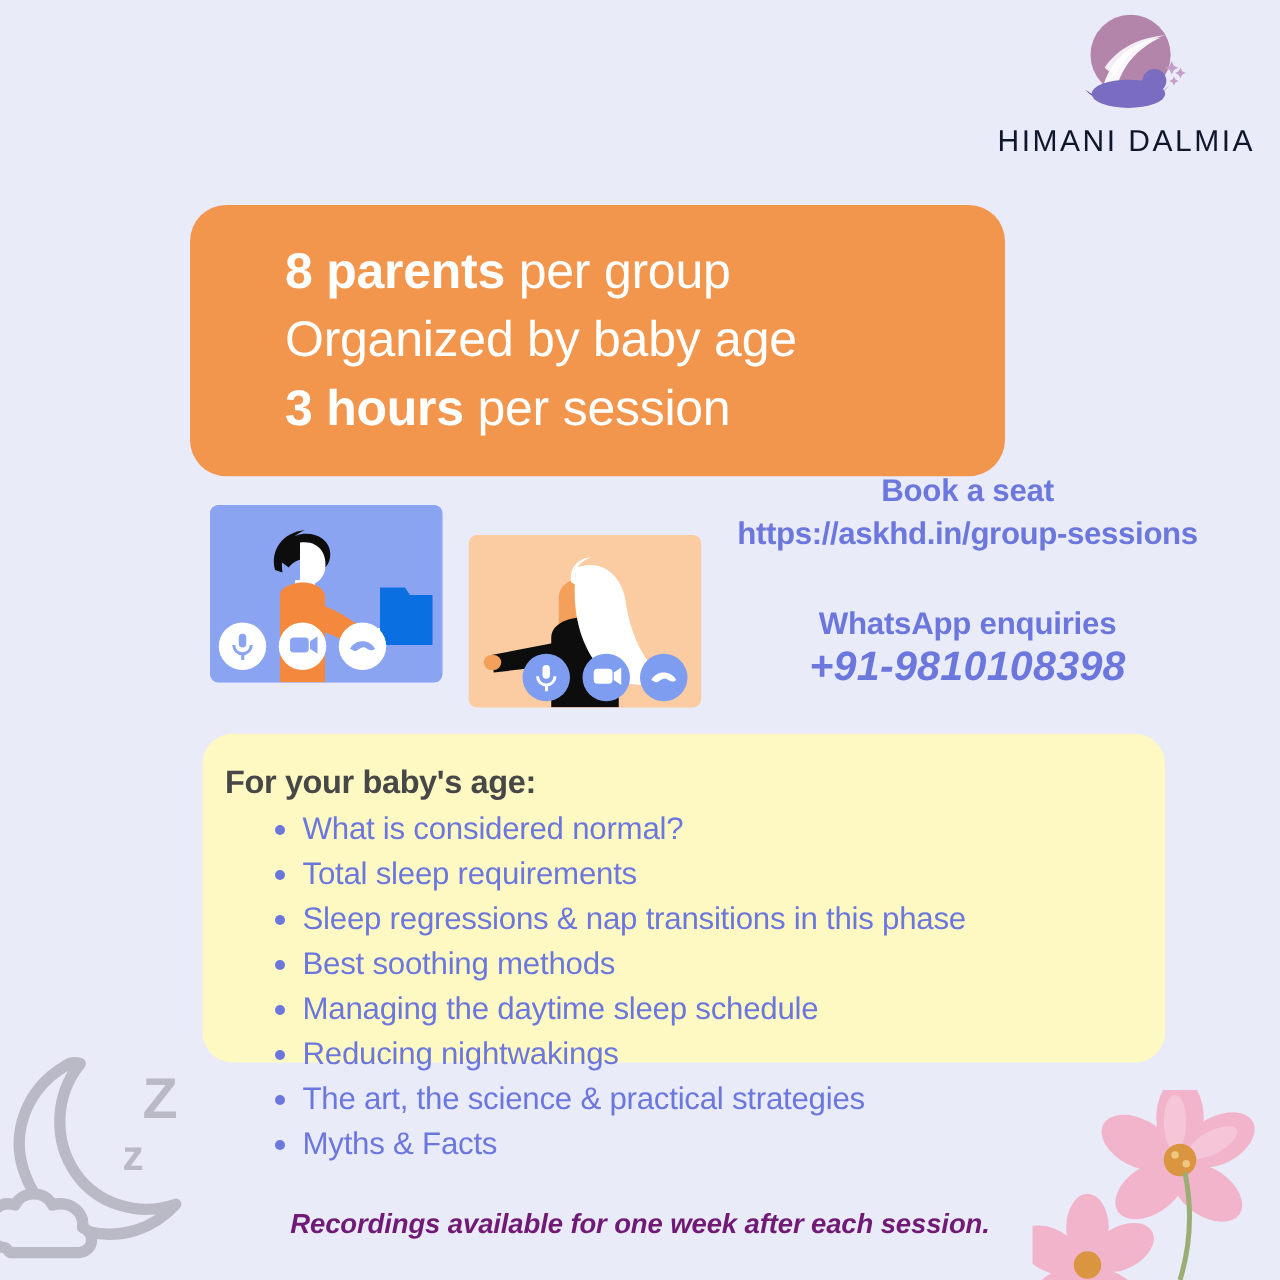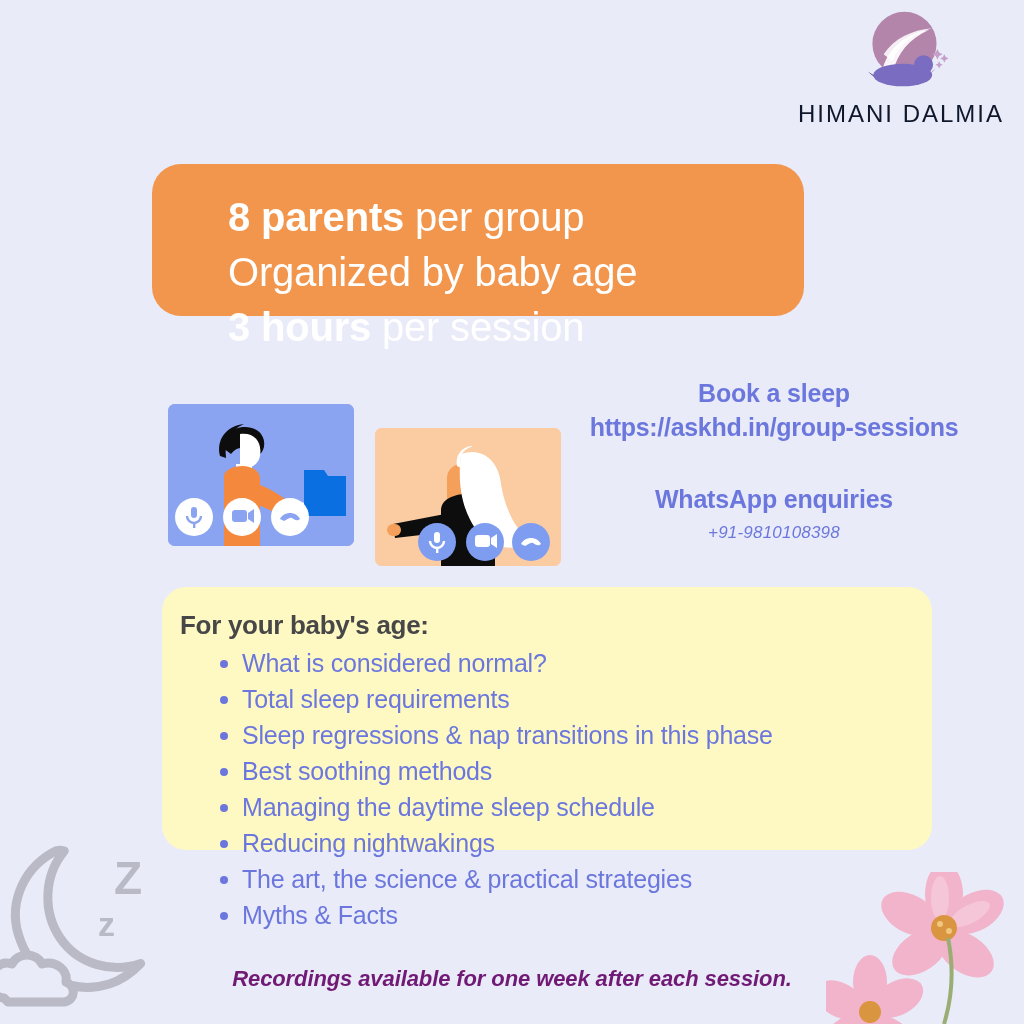--- a/index.html
+++ b/index.html
@@ -16,42 +16,42 @@
   .brand{position:absolute;left:790px;top:4px;width:222px;height:128px;text-align:center;}
   .brand-mark{width:104px;height:104px;margin:0 auto;display:block;}
   .brand-name{
     font-family:Liberation Sans, sans-serif;
     font-size:24px;letter-spacing:2.0px;
     color:#0f172a;margin-top:-8px;white-space:nowrap;
   }
 
   
   .banner{
-    position:absolute;left:152px;top:164px;width:652px;height:152px;
+    position:absolute;left:152px;top:164px;width:652px;height:217px;
     background:#f2964e;border-radius:29px;
     box-sizing:border-box;padding:26px 0 0 76px;
   }
   .banner-line{
     color:#ffffff;font-size:40px;line-height:55px;
     font-weight:400;letter-spacing:-0.2px;white-space:nowrap;
   }
   .banner-line b{font-weight:700;}
 
   
   .thumb{position:absolute;border-radius:7px;overflow:hidden;}
   .thumb-a{left:168px;top:404px;width:186px;height:142px;background:#8ba4f2;}
   .thumb-b{left:375px;top:428px;width:186px;height:138px;background:#fbcba1;}
   .thumb svg{display:block;width:100%;height:100%;}
 
   
   .booking{position:absolute;left:548px;top:376px;width:452px;text-align:center;color:#6b77dd;}
   .book-head{font-size:25px;font-weight:700;line-height:34px;letter-spacing:-0.2px;}
   .book-url{font-size:25px;font-weight:700;line-height:34px;letter-spacing:-0.3px;}
   .wa-head{font-size:25px;font-weight:700;line-height:34px;margin-top:38px;letter-spacing:-0.2px;}
-  .wa-num{font-size:17px;font-weight:400;font-style:italic;line-height:34px;letter-spacing:0.2px;}
+  .wa-num{font-size:33px;font-weight:700;font-style:italic;line-height:34px;letter-spacing:0.2px;}
 
   
   .panel{
     position:absolute;left:162px;top:587px;width:770px;height:263px;
     background:#fef9c3;border-radius:24px;
     box-sizing:border-box;padding:18px 0 0 18px;
   }
   .panel-title{
     color:#474747;font-size:26px;font-weight:700;line-height:40px;letter-spacing:-0.3px;
   }
@@ -187,21 +187,21 @@
           <path d="M116 110 L122 106 L122 120 L116 116 Z"></path>
         </g>
         <g>
           <path d="M146 116 C150 108 162 108 166 116 C163 119 160 116 158 115 C155 114 153 117 150 118 Z" fill="#ffffff"></path>
         </g>
       </g>
     </svg>
   </div>
 
   <div class="booking">
-    <div class="book-head">Book a sleep</div>
+    <div class="book-head">Book a seat</div>
     <div class="book-url">https://askhd.in/group-sessions</div>
     <div class="wa-head">WhatsApp enquiries</div>
     <div class="wa-num">+91-9810108398</div>
   </div>
 
   <div class="panel">
     <div class="panel-title">For your baby's age:</div>
     <ul class="topics">
       <li><span class="dot"></span><span>What is considered normal?</span></li>
       <li><span class="dot"></span><span>Total sleep requirements</span></li>

